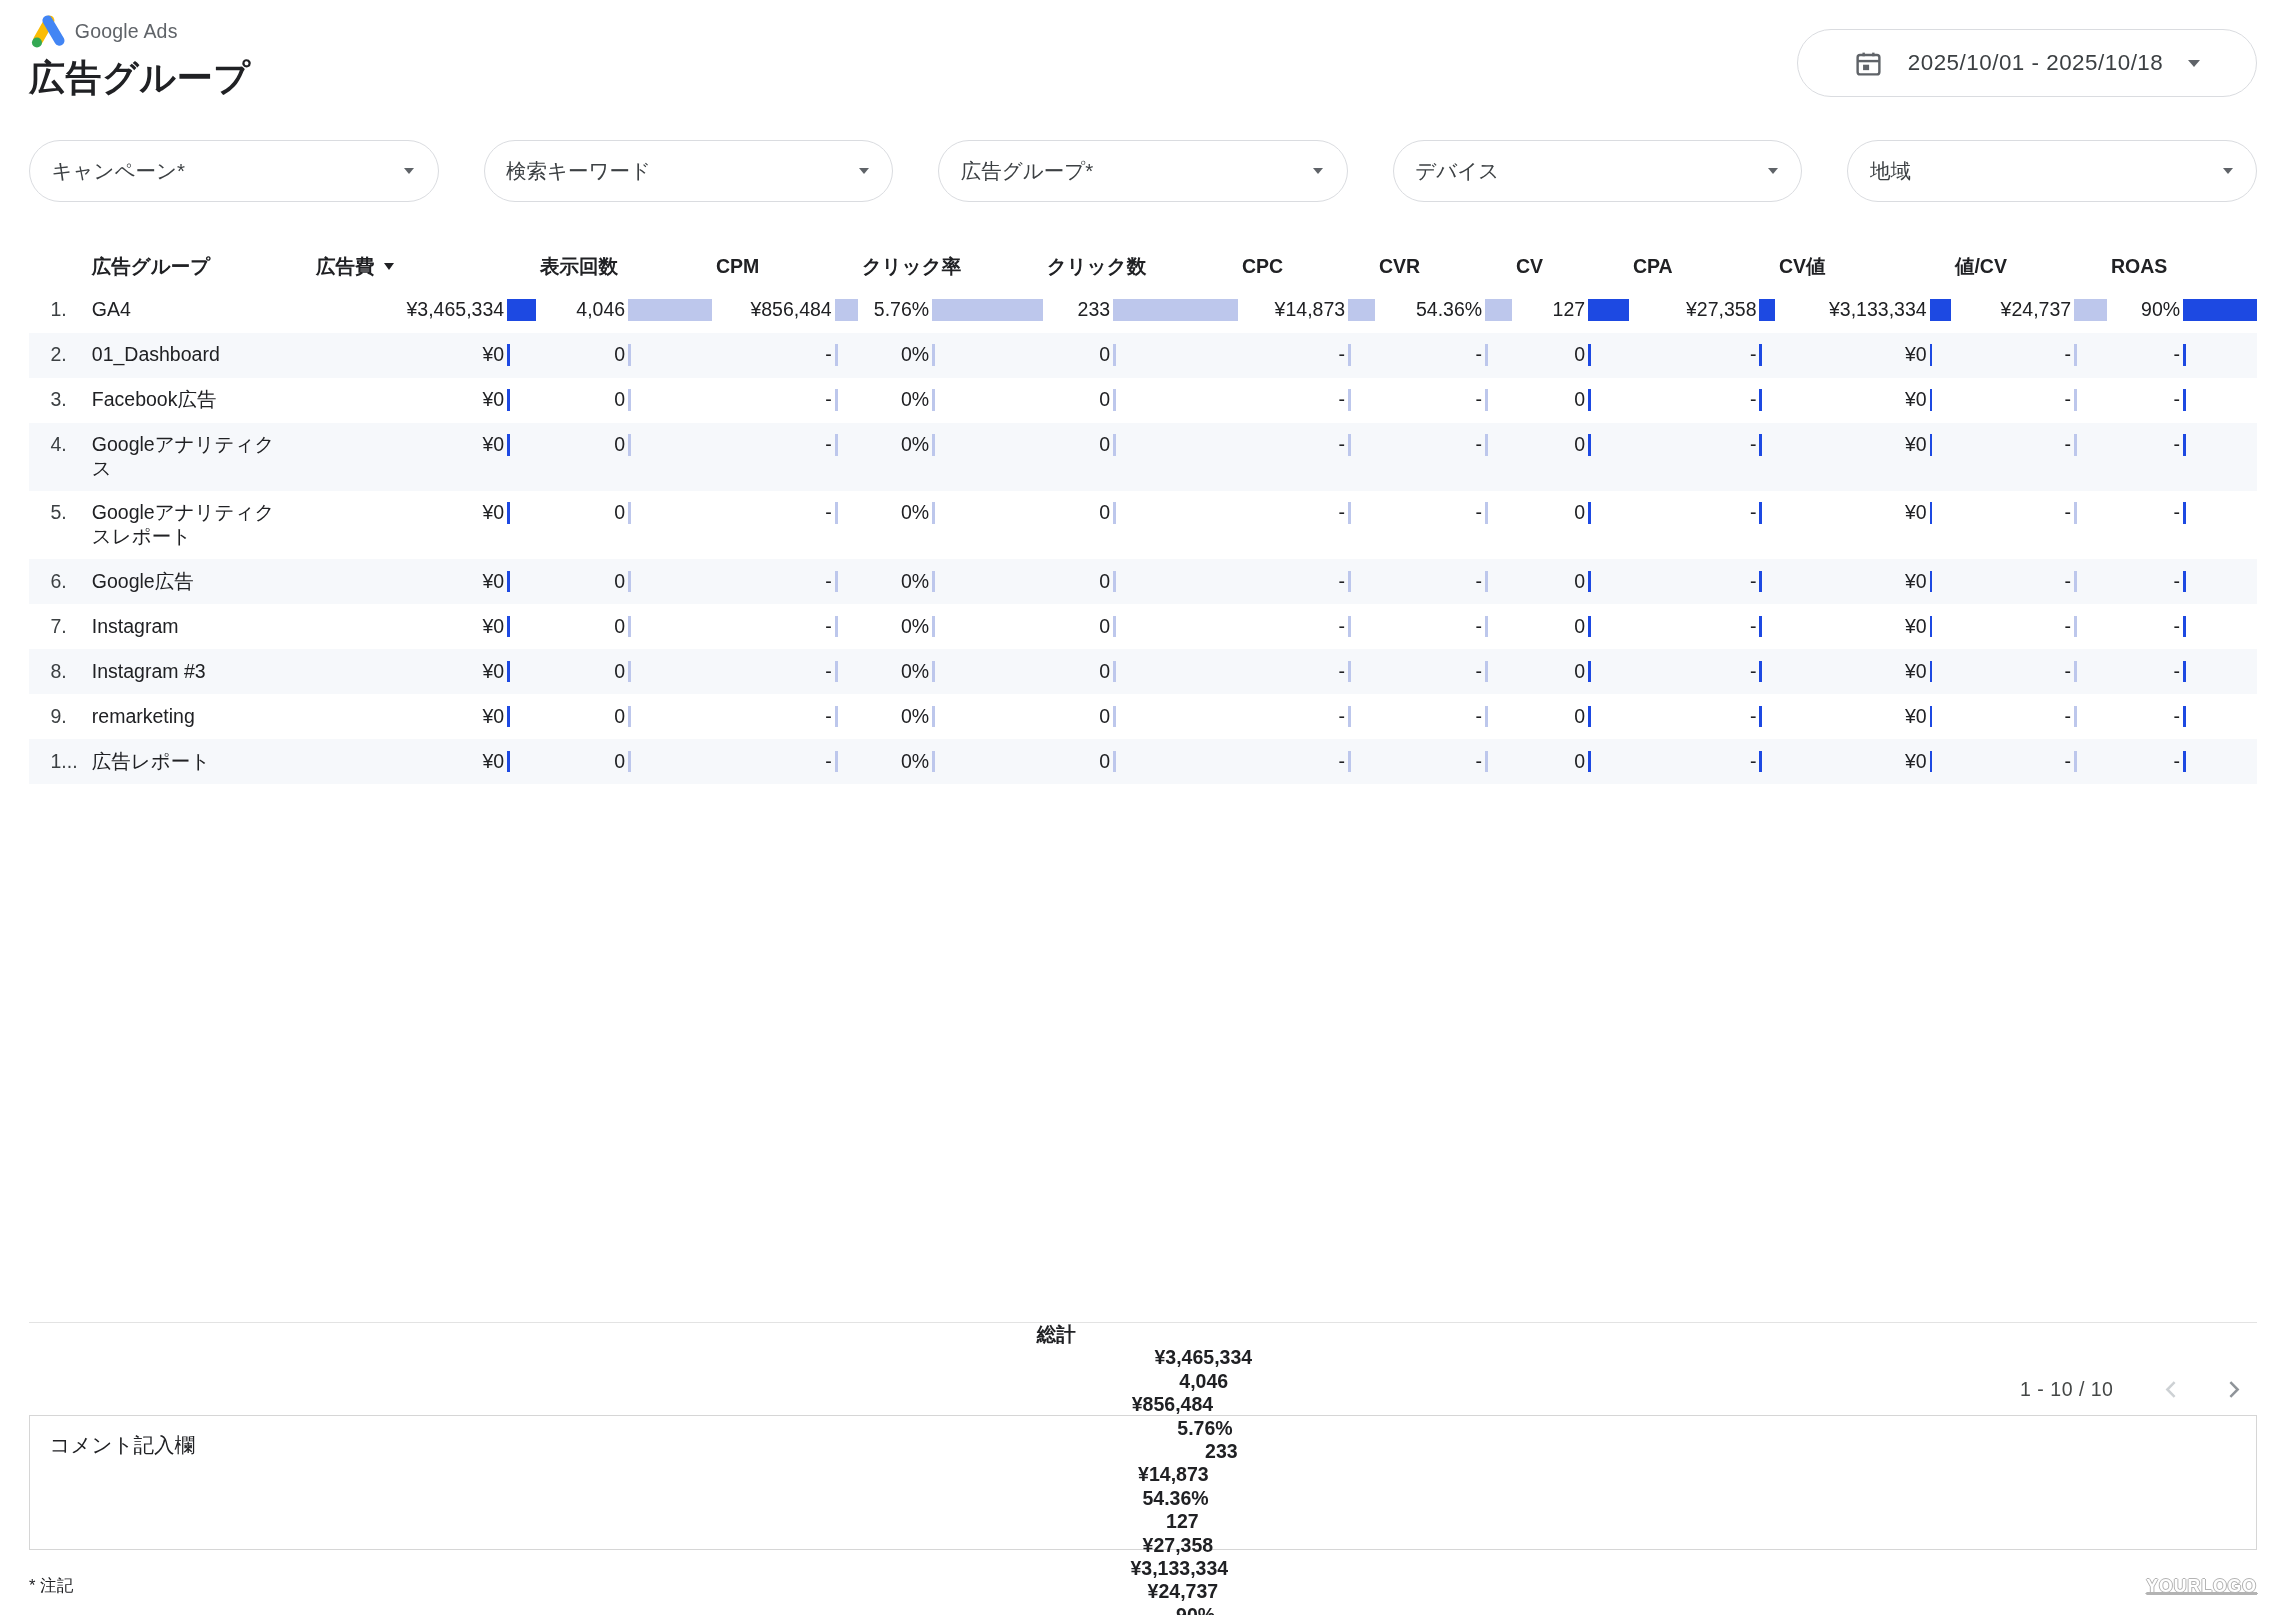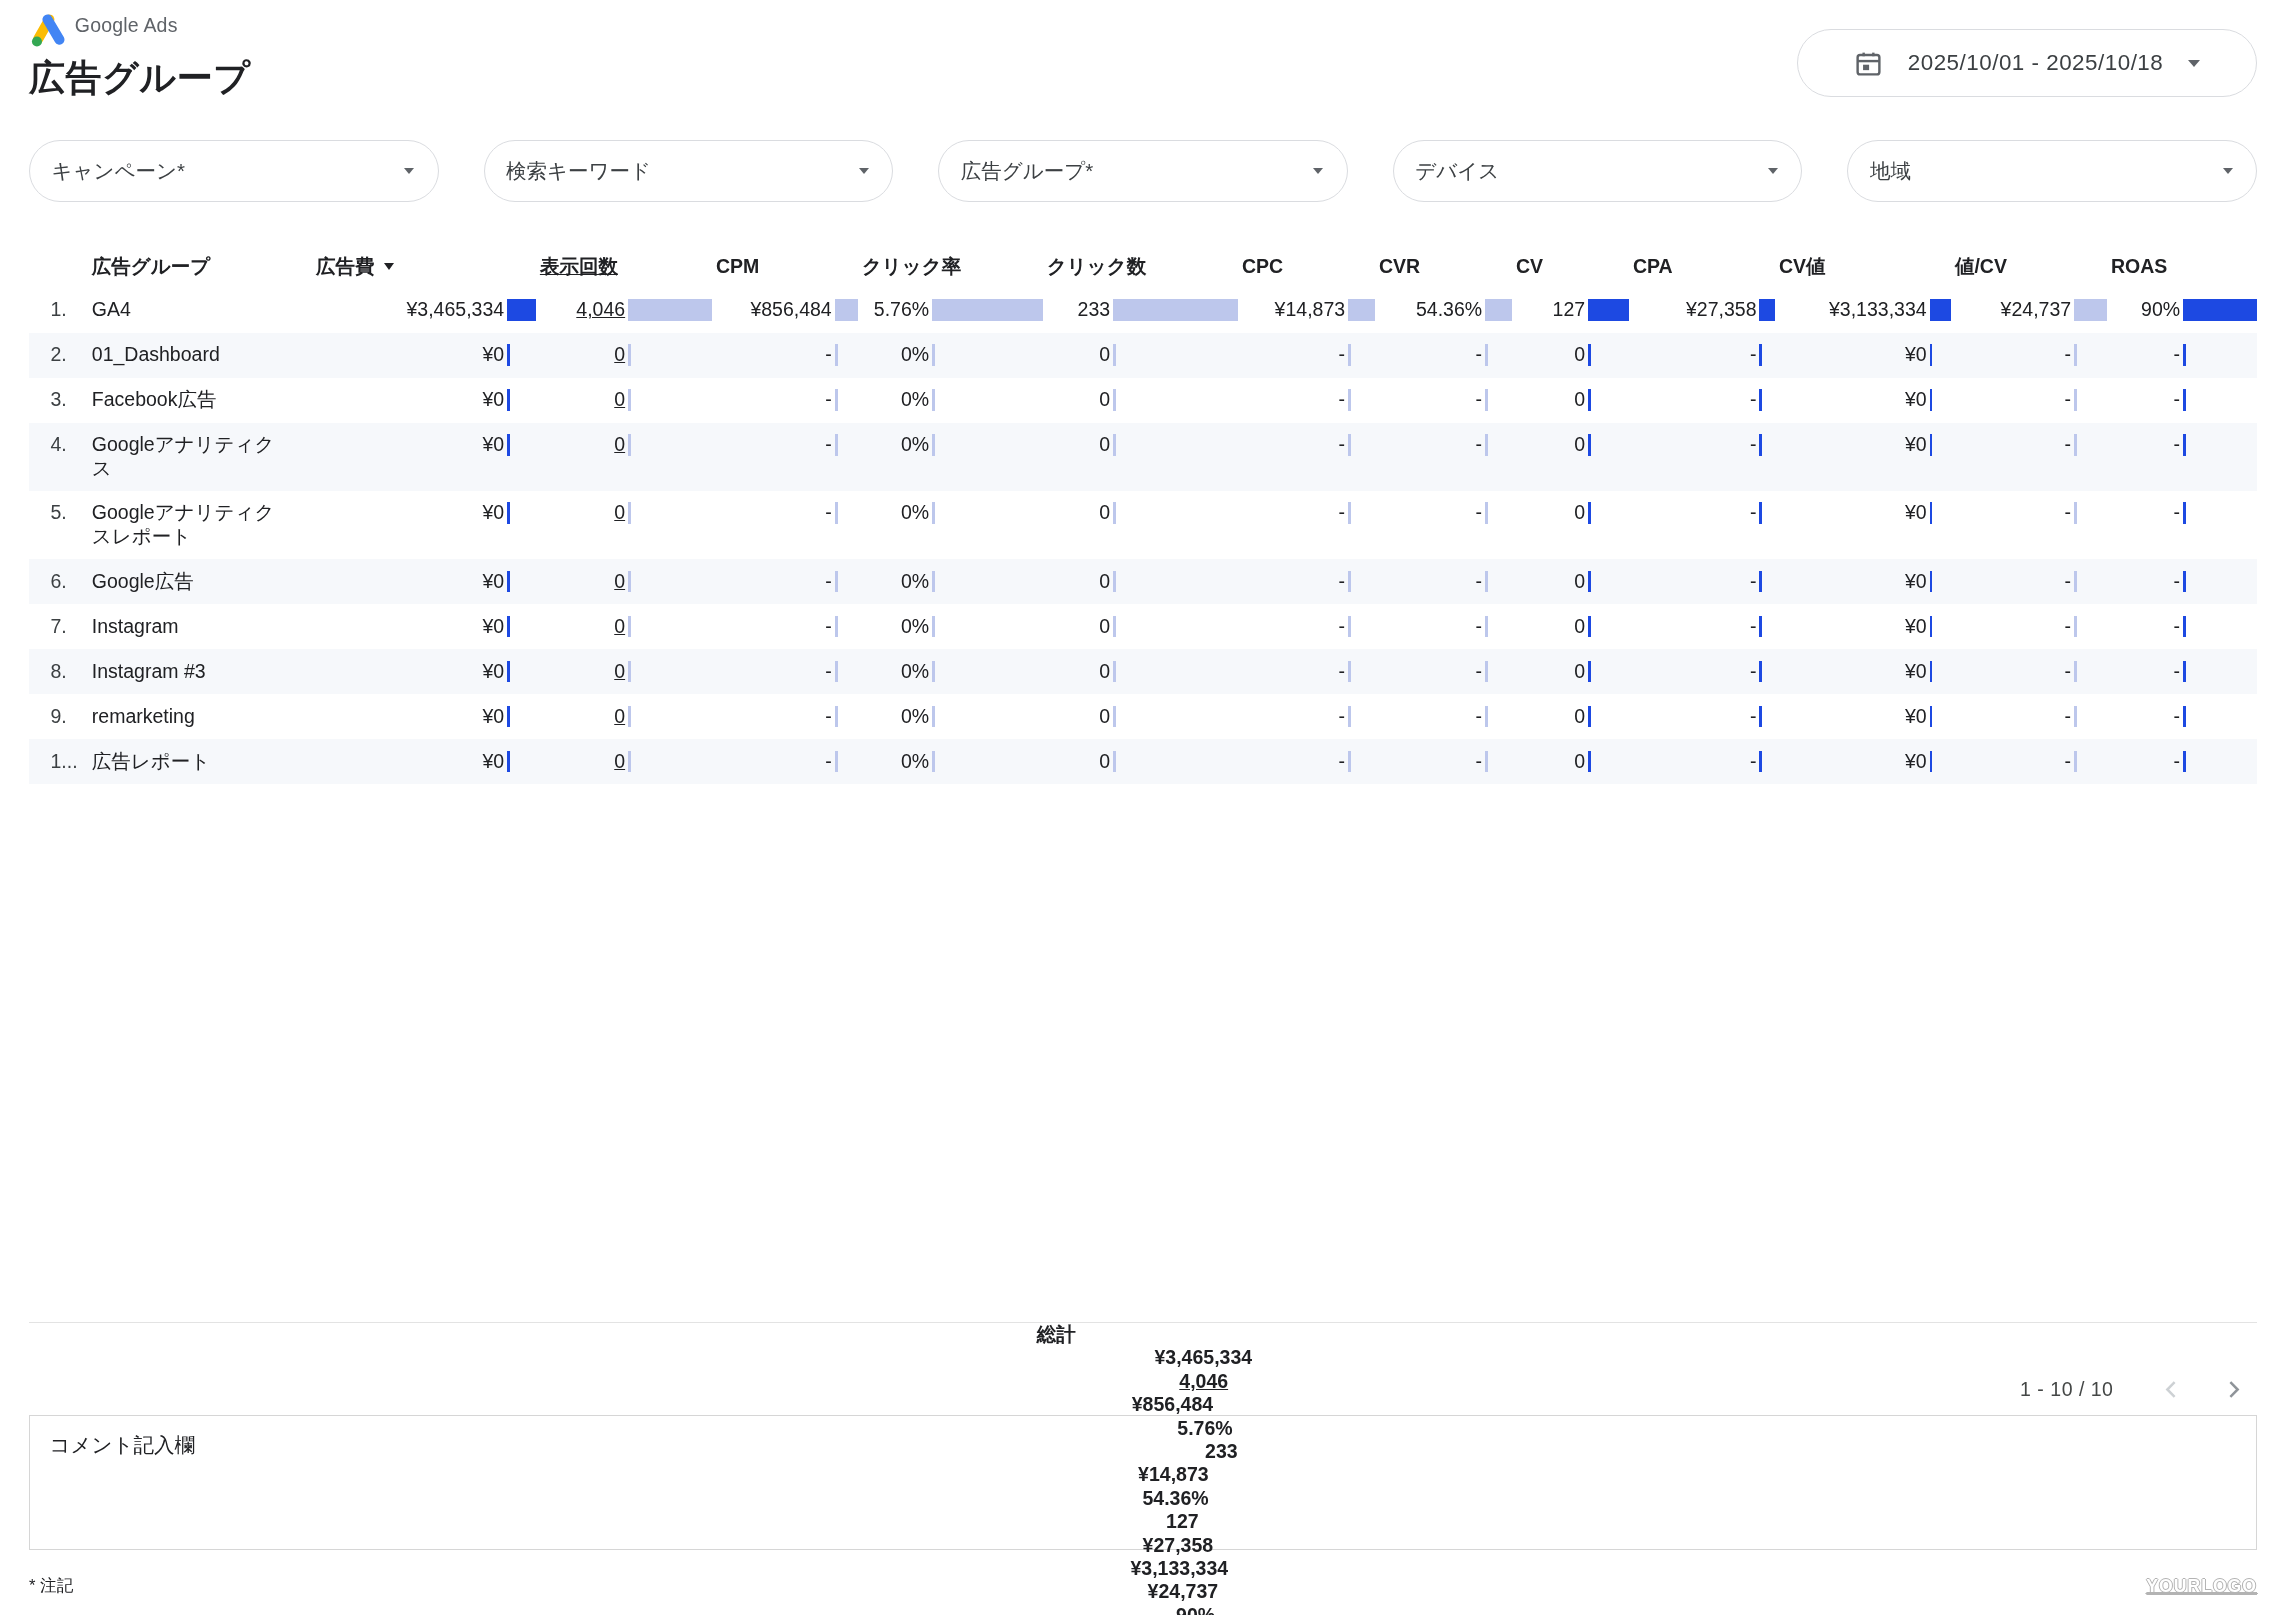--- a/index.html
+++ b/index.html
@@ -8,21 +8,21 @@
     width:2286px;height:1615px;
     background:#fff;
     font-family:"Liberation Sans","DejaVu Sans",sans-serif;
     color:var(--text-primary,#202124);
     overflow:hidden;
   }
   .content{padding:0 29px;}
 
   
   .hdr{padding-top:13.7px;}
-  .brand-row{display:flex;gap:8.8px;height:35px;}
+  .brand-row{display:flex;align-items:center;gap:8.8px;height:35px;}
   .brand-name{font-size:19.5px;color:var(--text-secondary,#5f6368);letter-spacing:0.2px;}
   .page-title{margin-top:4.9px;font-size:36px;font-weight:700;letter-spacing:0.5px;}
   .date-chip{
     position:absolute;top:29px;right:29px;
     width:460px;height:68px;box-sizing:border-box;
     border:1px solid var(--border,#dadce0);border-radius:35px;
     display:flex;align-items:center;justify-content:center;gap:25px;
     background:#fff;cursor:pointer;
   }
   .date-text{font-size:22.4px;color:#3c4043;letter-spacing:0.5px;}
@@ -52,21 +52,21 @@
   .mcell{display:flex;flex:none;}
   .mval{flex:1;text-align:right;line-height:23.4px;}
   .mzone{flex:none;padding-left:2.9px;}
   .mbar{height:21.5px;margin-top:1px;}
   .mbar.full{width:100%;}
   .mbar.tick{width:2.9px;}
   .bar-dark{background:var(--bar-dark,#1d49e2);}
   .bar-light{background:var(--bar-light,#bdc7ec);}
 
   .c-cost{width:224px;} .z-cost{width:29px;}
-  .c-impressions{width:176px;text-decoration:underline;} .z-impressions{width:84px;}
+  .c-impressions{width:176px;} .z-impressions{width:84px;}
   .c-cpm{width:146px;} .z-cpm{width:23.4px;}
   .c-ctr{width:185px;} .z-ctr{width:111px;}
   .c-clicks{width:195px;} .z-clicks{width:125px;}
   .c-cpc{width:137px;} .z-cpc{width:27px;}
   .c-cvr{width:137px;} .z-cvr{width:27px;}
   .c-cv{width:117px;} .z-cv{width:41px;}
   .c-cpa{width:146px;} .z-cpa{width:15.6px;}
   .c-cv_value{width:176px;} .z-cv_value{width:21.5px;}
   .c-value_per_cv{width:156px;} .z-value_per_cv{width:33px;}
   .c-roas{width:150px;} .z-roas{width:74px;}

